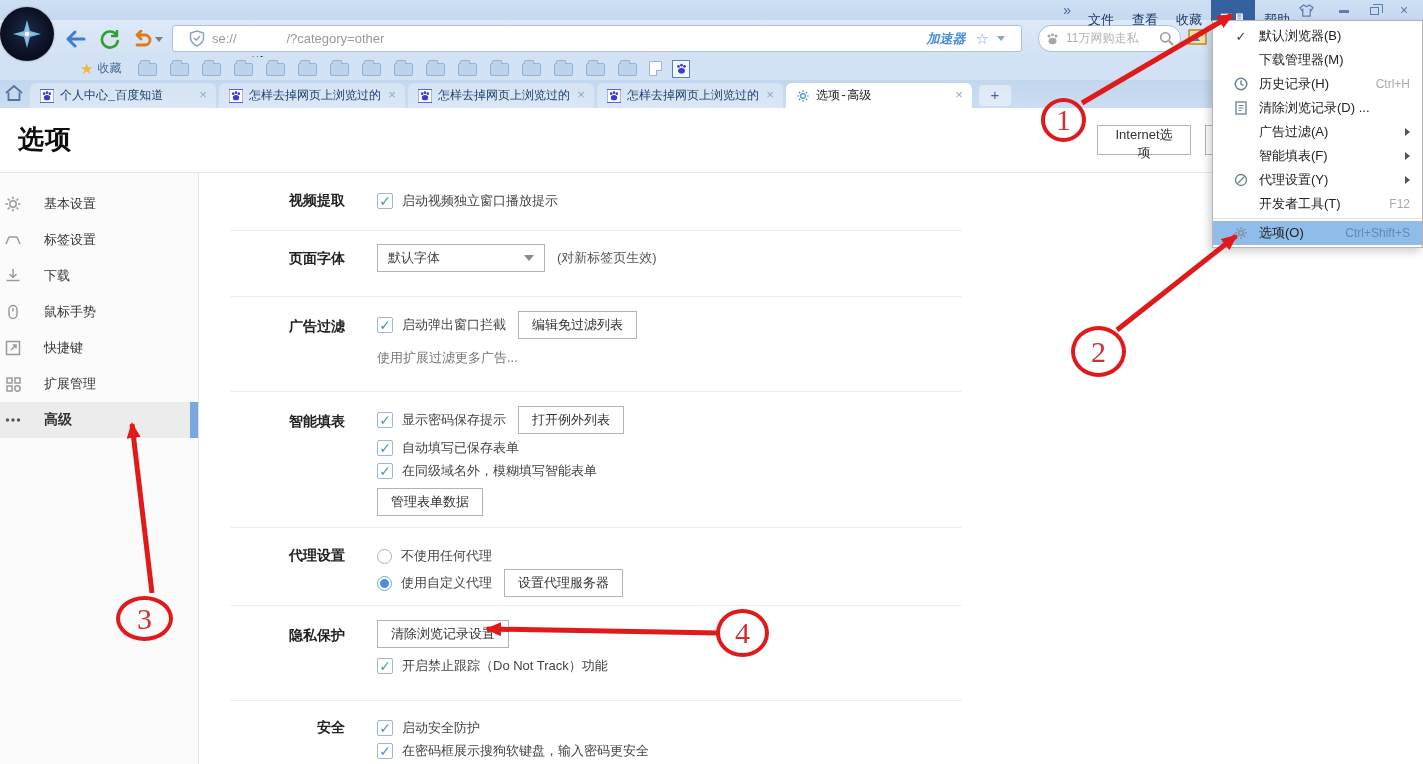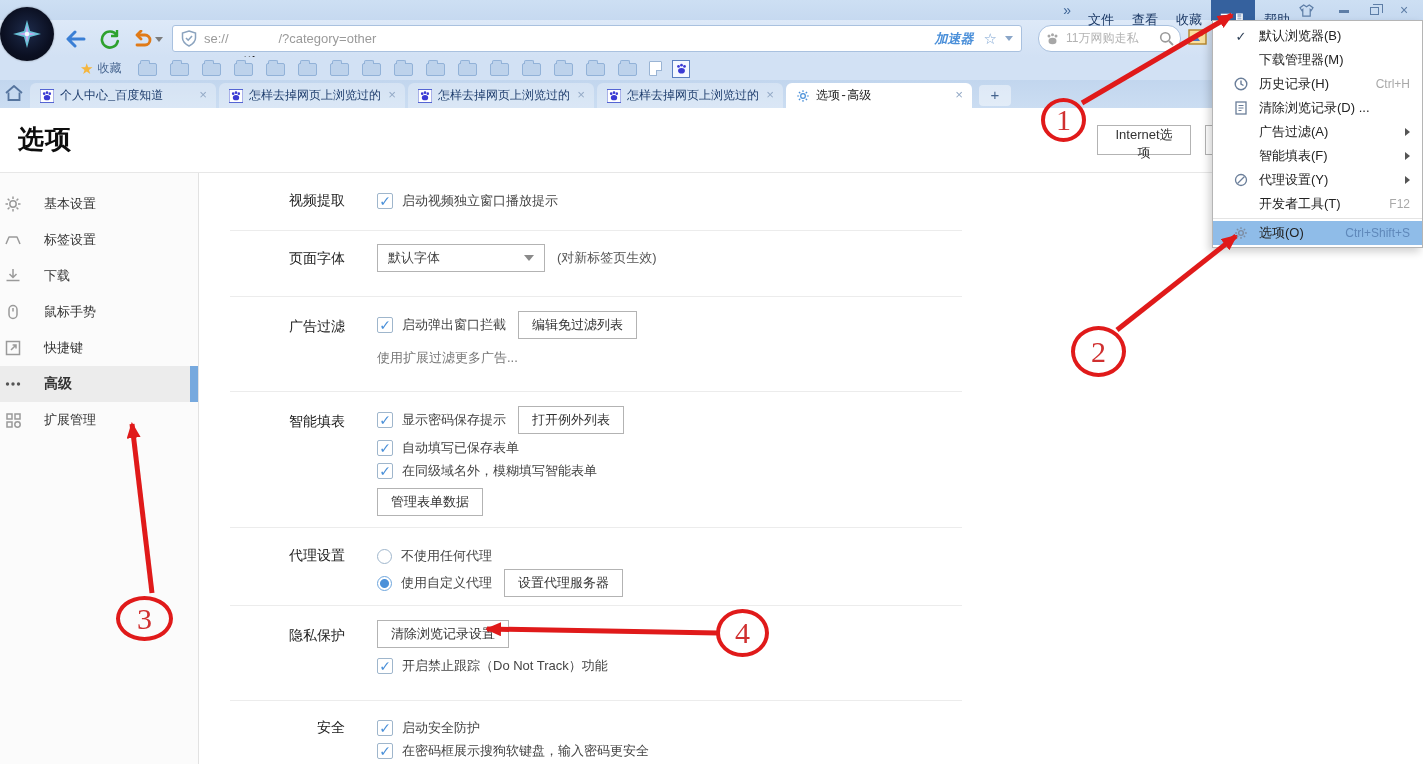--- a/index.html
+++ b/index.html
@@ -13,21 +13,21 @@
   .menubar .mitem.active { background:#35619e; color:#fff; font-weight:bold; }
   .menubar .chev { padding:0 8px; color:#3c6396; font-size:14px; }
   .winbtn { width:30px; text-align:center; color:#5d7da6; font-size:14px; line-height:20px; }
   .minico { display:inline-block; width:10px; height:3px; background:#5d7da6; margin-bottom:2px; }
   .restico { display:inline-block; width:9px; height:8px; border:1px solid #5d7da6; position:relative; }
   .restico::before { content:""; position:absolute; left:2px; top:-4px; width:9px; height:8px; border:1px solid #5d7da6; border-bottom:none; border-left:none; }
 
   .toolbar { position:absolute; top:20px; left:0; right:0; height:37px; background:linear-gradient(#dde9f8,#d2e1f4); }
   .logo { position:absolute; top:7px; left:0; width:54px; height:54px; border-radius:50%; background:radial-gradient(circle at 50% 45%, #1d2a4a 0%, #0b1022 60%, #060913 100%); z-index:6; display:flex; align-items:center; justify-content:center; box-shadow:0 0 2px rgba(0,0,0,.4); }
   .navbtn { position:absolute; top:6px; width:26px; height:26px; display:flex; align-items:center; justify-content:center; }
-  .urlbar { position:absolute; left:172px; top:5px; width:850px; height:27px; background:#fff; border:1px solid #a9c1df; border-radius:3px; display:flex; align-items:center; padding:0 8px; font-size:13px; }
+  .urlbar { position:absolute; left:172px; top:5px; width:850px; height:27px; background:#fff; border:1px solid #a9c1df; border-radius:3px; display:flex; align-items:center; padding:0 16px; font-size:13px; }
   .urlbar .scheme,.urlbar .path { color:#9a9a9a; }
   .urlbar .host { color:#222; font-weight:bold;margin-top:44px; }
   .urlbar .spacer { flex:1; }
   .accel { color:#4a8fd9; font-style:italic; font-weight:bold; font-size:13px; margin-right:10px; }
   .urlstar { color:#7fa6d4; font-size:15px; margin-right:8px; }
   .urlcaret { width:0; height:0; border-left:4px solid transparent; border-right:4px solid transparent; border-top:5px solid #8aa6c8; }
   .searchbox { position:absolute; left:1038px; top:5px; width:143px; height:27px; background:#fff; border:1px solid #a9c1df; border-radius:13px; display:flex; align-items:center; padding:0 6px; }
   .searchbox .ph { color:#b3b3b3; font-size:12px; flex:1; white-space:nowrap; overflow:hidden; }
   .picico { position:absolute; left:1188px; top:9px; }
 
@@ -60,21 +60,21 @@
 
   .sidebar { position:absolute; left:0; top:65px; bottom:0; width:199px; background:#fbfbfb; border-right:1px solid #e2e2e2; padding-top:13px; }
   .side-item { height:36px; display:flex; align-items:center; padding-left:4px; font-size:13px; color:#333; position:relative; }
   .side-item .s-ico { width:18px; height:18px; margin-right:22px; display:flex; align-items:center; justify-content:center; }
   .side-item.active { background:#ececec; font-weight:bold; font-size:14px; }
   .side-item.active::after { content:""; position:absolute; right:0; top:0; bottom:0; width:8px; background:#77a9de; }
 
   .content { position:absolute; left:230px; top:0; width:732px; }
   .hr { position:absolute; left:0; width:732px; height:1px; background:#ececec; }
   .section { position:absolute; left:0; display:flex; align-items:flex-start; }
-  .sec-label { width:115px; text-align:right; font-size:14px; font-weight:normal; color:#222; flex:none; padding-top:2px; }
+  .sec-label { width:115px; text-align:right; font-size:14px; font-weight:bold; color:#222; flex:none; padding-top:2px; }
   .sec-body { margin-left:32px; font-size:13px; color:#444; }
   .crow { display:flex; align-items:center; min-height:22px; }
   .cb { width:16px; height:16px; border:1px solid #9fb6cc; background:#fff; border-radius:2px; display:inline-flex; align-items:center; justify-content:center; margin-right:9px; flex:none; }
   .cb .tick { color:#4a90d9; font-size:14px; font-weight:bold; line-height:14px; }
   .radio { width:15px; height:15px; border:1px solid #9fb6cc; border-radius:50%; margin-right:9px; flex:none; background:#fff; }
   .radio.sel { border-color:#6fa6dd; background:radial-gradient(circle, #4a90d9 0 4px, #fff 5px); }
   .btn { background:#fff; border:1px solid #b3b3b3; font-size:13px; color:#333; padding:0 13px; height:28px; font-family:inherit; display:inline-flex; align-items:center; }
   .select { width:168px; height:28px; border:1px solid #b3b3b3; display:flex; align-items:center; padding:0 10px; font-size:13px; justify-content:space-between; background:#fff; }
   .sel-caret { width:0; height:0; border-left:5px solid transparent; border-right:5px solid transparent; border-top:6px solid #8a8a8a; }
   .note { margin-left:12px; color:#555; font-size:13px; line-height:28px; }
@@ -357,44 +357,44 @@
     </div>
     <div class="side-item">
       <span class="s-ico">
           <svg class="ico" width="18" height="18" viewBox="0 0 18 18">
             <rect x="2.5" y="2.5" width="13" height="13" fill="none" stroke="#9a9a9a" stroke-width="1.5"></rect>
             <path d="M7 11 L12 6 M8.6 6 H12 V9.4" fill="none" stroke="#9a9a9a" stroke-width="1.5"></path>
           </svg>
         </span>
       <span>快捷键</span>
     </div>
-    <div class="side-item active">
-      <span class="s-ico">
-          <svg class="ico" width="18" height="18" viewBox="0 0 18 18">
-            <g fill="#555">
-              <circle cx="3.5" cy="9" r="1.7"></circle>
-              <circle cx="9" cy="9" r="1.7"></circle>
-              <circle cx="14.5" cy="9" r="1.7"></circle>
-            </g>
-          </svg>
-        </span>
-      <span>高级</span>
-    </div>
     <div class="side-item">
       <span class="s-ico">
           <svg class="ico" width="18" height="18" viewBox="0 0 18 18">
             <g fill="none" stroke="#9a9a9a" stroke-width="1.5">
               <rect x="3" y="3" width="5" height="5"></rect>
               <rect x="11" y="3" width="5" height="5"></rect>
               <rect x="3" y="11" width="5" height="5"></rect>
               <circle cx="13.5" cy="13.5" r="2.7"></circle>
             </g>
           </svg>
         </span>
       <span>扩展管理</span>
+    </div>
+    <div class="side-item active">
+      <span class="s-ico">
+          <svg class="ico" width="18" height="18" viewBox="0 0 18 18">
+            <g fill="#555">
+              <circle cx="3.5" cy="9" r="1.7"></circle>
+              <circle cx="9" cy="9" r="1.7"></circle>
+              <circle cx="14.5" cy="9" r="1.7"></circle>
+            </g>
+          </svg>
+        </span>
+      <span>高级</span>
     </div>
   </div>
 
   <div class="content">
 
     <div class="section" style="top:82px">
       <div class="sec-label">视频提取</div>
       <div class="sec-body">
         <div class="crow">
           <span class="cb">

